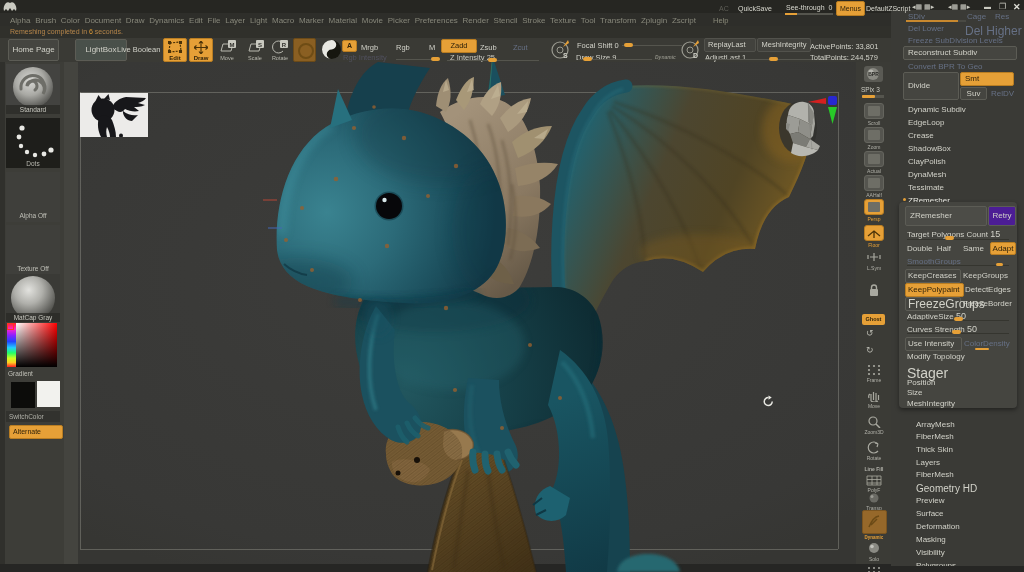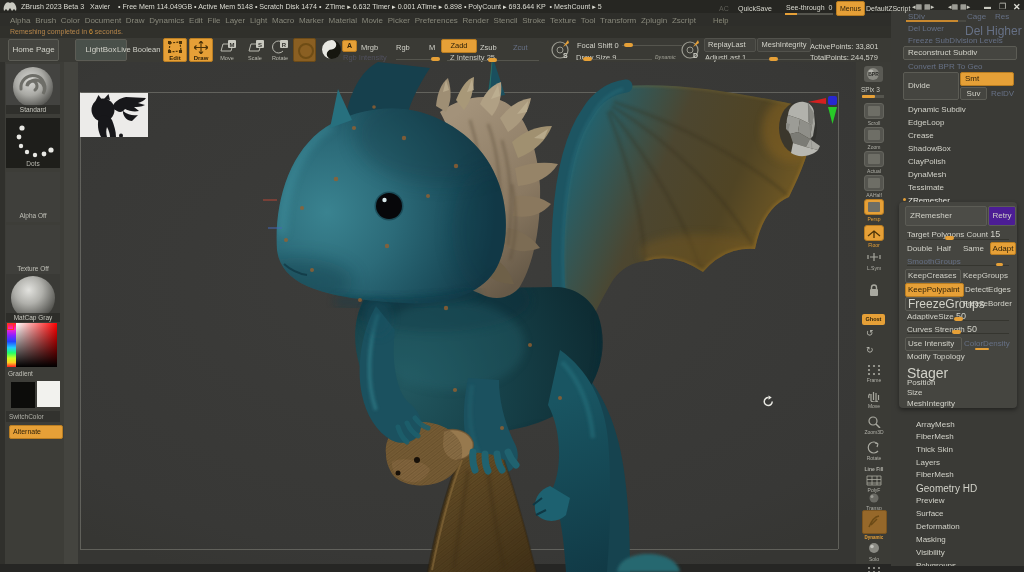--- a/index.html
+++ b/index.html
@@ -29,21 +29,20 @@
 .rl{font-size:5px;color:#b0b0a8;margin-top:1px;}
 .rg{position:relative;}
 .rg:empty::after{content:"";position:absolute;left:3px;top:2px;right:3px;bottom:2px;background:#6e6e66;border-radius:1px;}
 </style>
 </head>
 <body>
 <div id="titlebar" class="abs">
   <svg class="abs" style="left:2px;top:1px" width="16" height="11" viewBox="0 0 16 11">
     <path d="M2,10 C1,7 2,4 4,2 C5,1 7,1 8,2 C9,1 11,1 12,2 C14,4 15,7 14,10 L12,8 L10,10 L8,7 L6,10 L4,8 Z" fill="#c9c9c0"></path>
   </svg>
-  <span class="t" style="left:21px;top:2px;font-size:7.1px;color:#dcdcd3">ZBrush 2023 Beta 3&nbsp;&nbsp;&nbsp;Xavier&nbsp;&nbsp;&nbsp;&nbsp;• Free Mem 114.049GB • Active Mem 5148 • Scratch Disk 1474 •&nbsp; ZTime ▸ 6.632 Timer ▸ 0.001 ATime ▸ 6.898 • PolyCount ▸ 693.644 KP&nbsp; • MeshCount ▸ 5</span>
 </div>
 <div id="menurow" class="abs">
   <span class="t" style="left:10px;top:3px;font-size:8px;color:#87877a;word-spacing:2.5px">Alpha Brush Color Document Draw Dynamics Edit File Layer Light Macro Marker Material Movie Picker Preferences Render Stencil Stroke Texture Tool Transform Zplugin Zscript</span>
 </div>
 <div id="statusrow" class="abs">
   <span class="t" style="left:10px;top:2px;font-size:7px;color:#b5854a">Remeshing completed in <span style="color:#e09a35">6</span> seconds.</span>
 </div>
 
 <span class="t" style="left:719px;top:5px;font-size:7px;color:#5e5e56">AC</span>
 <span class="t" style="left:738px;top:5px;font-size:7px;color:#d8d8cf">QuickSave</span>

